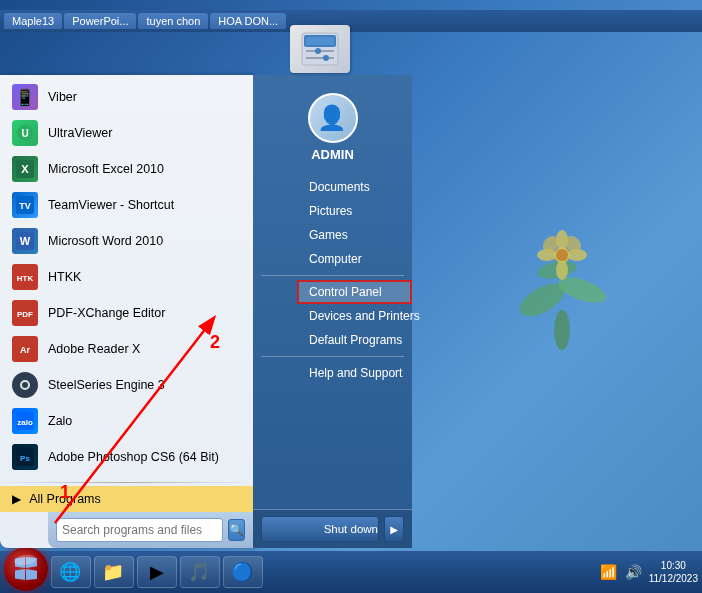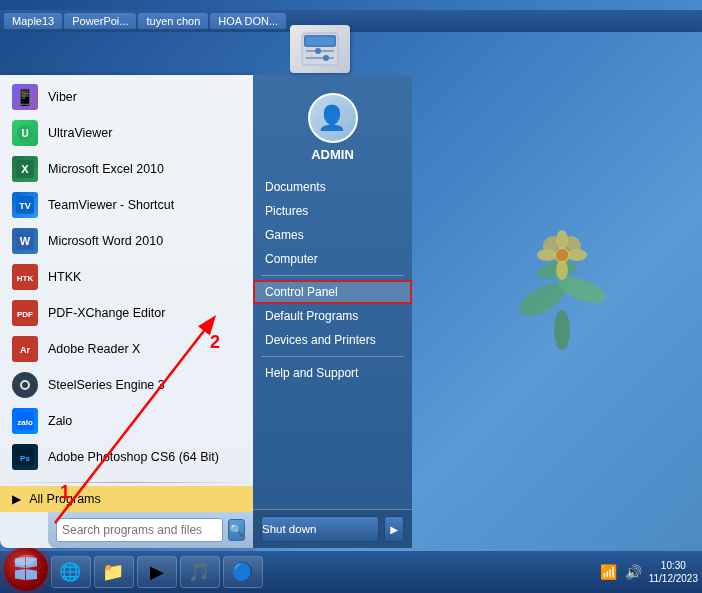--- a/index.html
+++ b/index.html
@@ -186,20 +186,21 @@
       justify-content: center;
       font-size: 24px;
     }
 
     .right-menu-item {
       padding: 5px 12px;
       color: #fff;
       font-size: 12px;
       cursor: pointer;
       white-space: nowrap;
+      margin-left: 44px;
     }
 
     
     .right-menu-item.highlighted {
       background: rgba(255,255,255,0.2);
       border: 2px solid #cc2222;
       padding: 3px 10px;
     }
 
     
@@ -223,21 +224,21 @@
       flex: 1;
       height: 26px;
       background: linear-gradient(to bottom, #4a7ec0, #2a5a8f);
       border: 1px solid #1a4a7f;
       border-radius: 3px;
       color: #fff;
       font-size: 11.5px;
       cursor: pointer;
       display: flex;
       align-items: center;
-      justify-content: flex-start;
+      justify-content: flex-end;
     }
     .shutdown-arrow {
       width: 20px;
       height: 26px;
       background: linear-gradient(to bottom, #4a7ec0, #2a5a8f);
       border: 1px solid #1a4a7f;
       border-radius: 3px;
       display: flex;
       align-items: center;
       justify-content: center;
@@ -574,22 +575,22 @@
       </div>
 
       <div class="right-menu-item">Documents</div>
       <div class="right-menu-item">Pictures</div>
       <div class="right-menu-item">Games</div>
       <div class="right-menu-item">Computer</div>
 
       <div class="right-separator"></div>
 
       <div class="right-menu-item highlighted">Control Panel</div>
+      <div class="right-menu-item">Devices and Printers</div>
       <div class="right-menu-item">Default Programs</div>
-      <div class="right-menu-item">Devices and Printers</div>
 
       <div class="right-separator"></div>
 
       <div class="right-menu-item">Help and Support</div>
 
       <div class="shutdown-area">
         <div class="shutdown-btn">
           <span>Shut down</span>
         </div>
         <div class="shutdown-arrow">▶</div>

